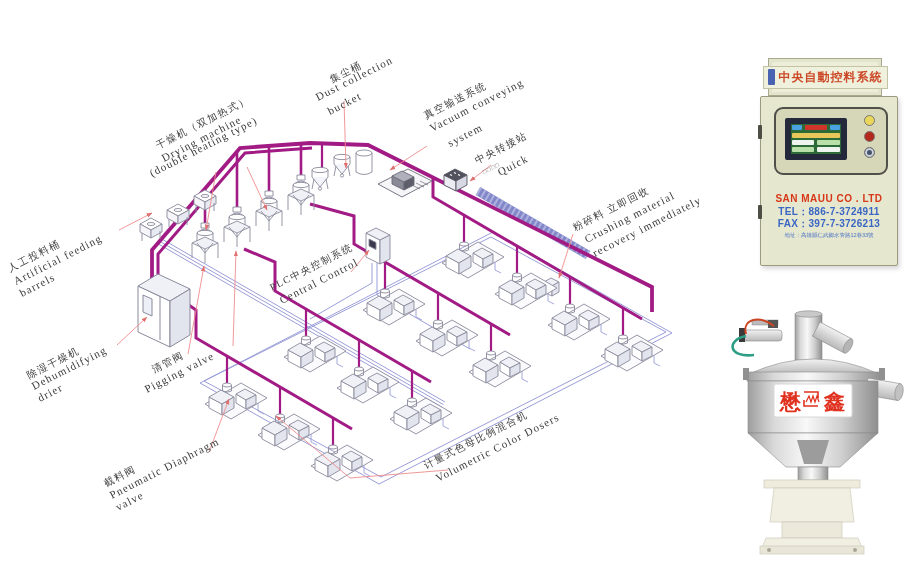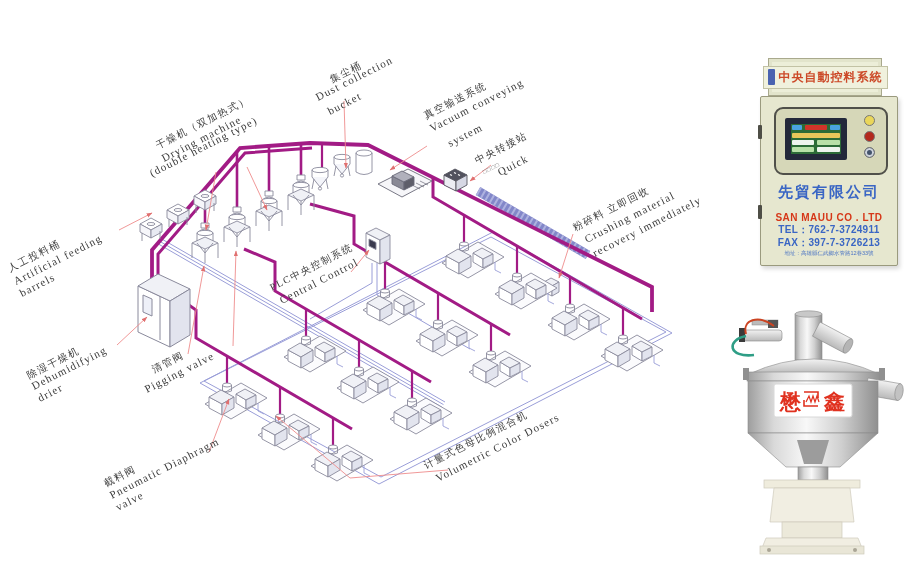--- a/index.html
+++ b/index.html
@@ -293,23 +293,22 @@
           <div class="hmi-cell" style="left:26px;top:16px;width:23px;background:#b8e0a8"></div>
           <div class="hmi-cell" style="left:1px;top:23px;width:22px;background:#b8e0a8"></div>
           <div class="hmi-cell" style="left:26px;top:23px;width:23px;background:#eef4ee"></div>
         </div>
       </div>
       <div class="light yellow"></div>
       <div class="light red"></div>
       <div class="light blue"></div>
     </div>
     <div class="info">
-      <div class="company-zh">先貿有限公司</div>
       <div class="company-en">SAN MAUU CO . LTD</div>
-      <div class="telfax">TEL：762-7-3724911</div>
+      <div class="telfax">TEL：886-7-3724911</div>
       <div class="telfax">FAX：397-7-3726213</div>
       <div class="address">地址：高雄縣仁武鄉水管路12巷33號</div>
     </div>
   </div>
 </div>
 
 <div class="machine-photo">
 <svg width="196" height="260" viewBox="0 0 196 260">
   <defs>
     <linearGradient id="gm" x1="0" y1="0" x2="1" y2="0">

